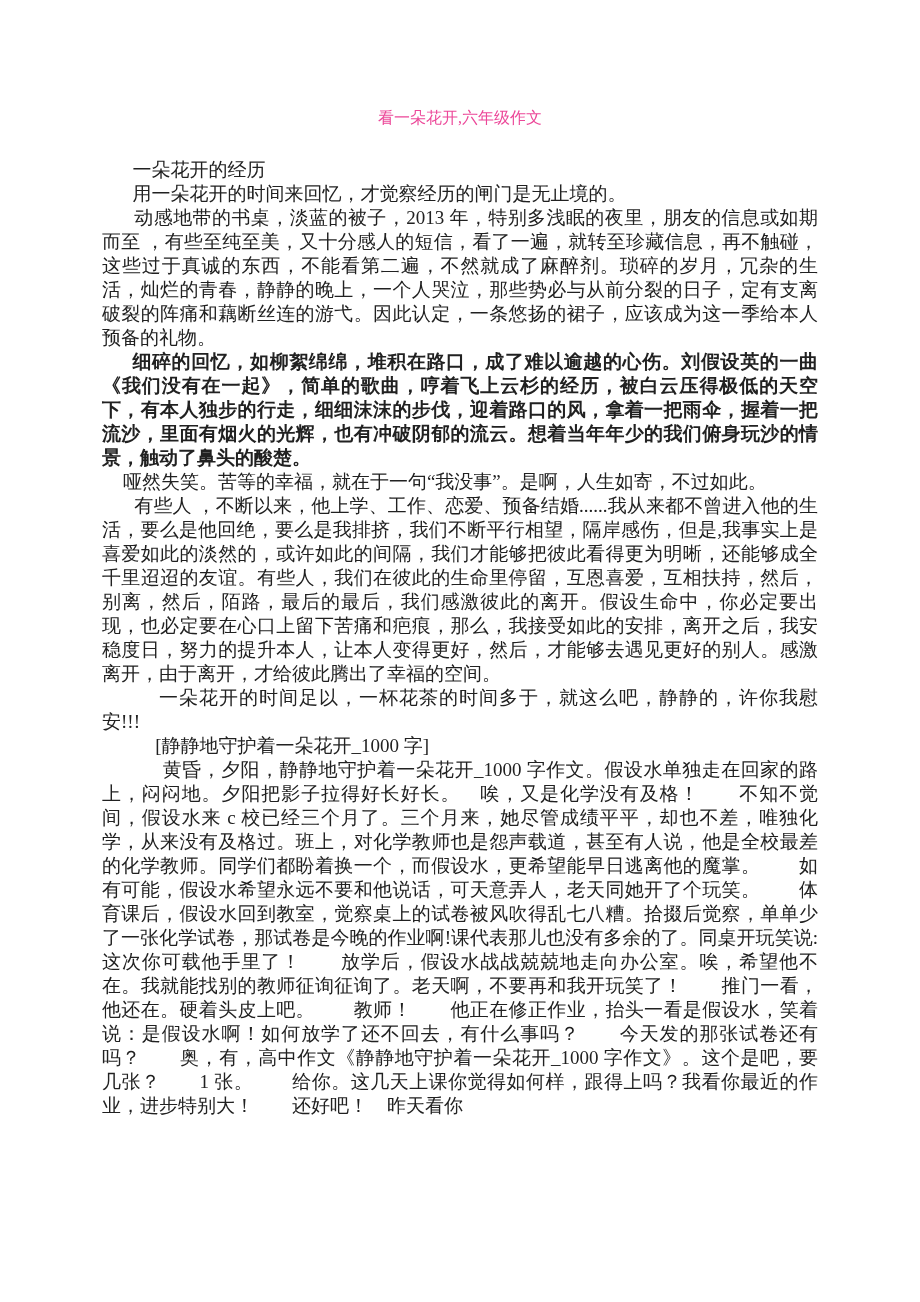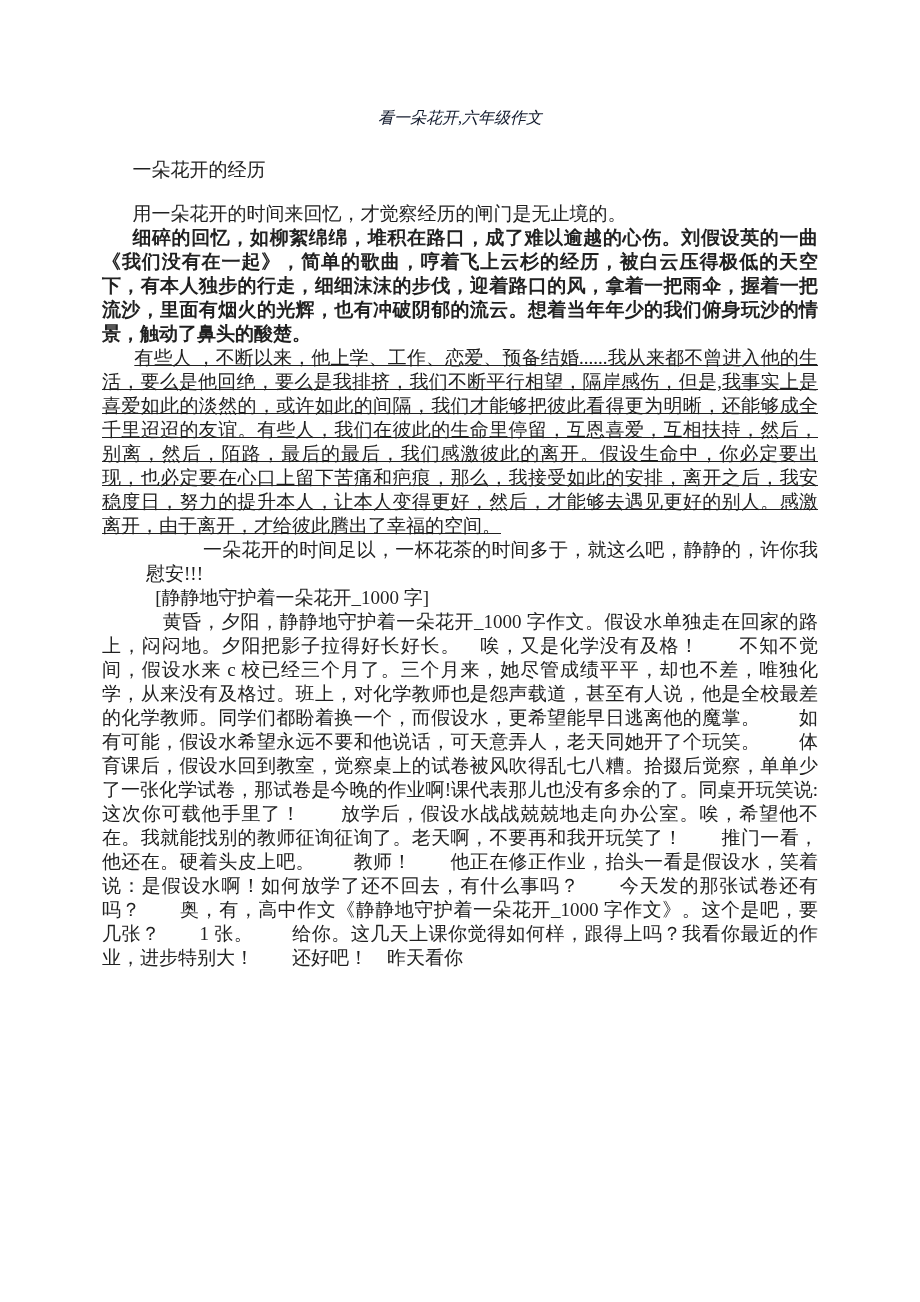--- a/index.html
+++ b/index.html
@@ -16,22 +16,21 @@
     font-family: "Liberation Serif", "DejaVu Serif", serif;
     overflow: hidden;
   }
   .doc-title {
     margin: 0;
     padding-top: 106px;
     font-size: 16px;
     font-weight: normal;
     line-height: 24px;
     text-align: center;
-    color: #0f172a;
-    font-style: italic;
+    color: #ec4899;
   }
   .doc-body {
     width: 716px;
     margin: 28px 102px 0 102px;
     font-size: 19px;
     line-height: 24px;
     text-align: justify;
     color: #212121;
   }
   .para {
@@ -40,20 +39,22 @@
     text-align: justify;
   }
 </style>
 </head>
 <body>
 
 <div class="page">
   <h1 class="doc-title">看一朵花开,六年级作文</h1>
   <div class="doc-body">
       <p class="para" style="text-indent: 1.6em;">一朵花开的经历</p>
-      <p class="para" style="text-indent: 1.6em; margin-top: 20px;">用一朵花开的时间来回忆，才觉察经历的闸门是无止境的。</p>
+      <p class="para" style="text-indent: 1.6em;">用一朵花开的时间来回忆，才觉察经历的闸门是无止境的。</p>
+      <p class="para" style="text-indent: 1.7em;">动感地带的书桌，淡蓝的被子，2013 年，特别多浅眠的夜里，朋友的信息或如期而至 ，有些至纯至美，又十分感人的短信，看了一遍，就转至珍藏信息，再不触碰，这些过于真诚的东西，不能看第二遍，不然就成了麻醉剂。琐碎的岁月，冗杂的生活，灿烂的青春，静静的晚上，一个人哭泣，那些势必与从前分裂的日子，定有支离破裂的阵痛和藕断丝连的游弋。因此认定，一条悠扬的裙子，应该成为这一季给本人预备的礼物。</p>
       <p class="para" style="text-indent: 1.6em; font-weight: bold;">细碎的回忆，如柳絮绵绵，堆积在路口，成了难以逾越的心伤。刘假设英的一曲《我们没有在一起》，简单的歌曲，哼着飞上云杉的经历，被白云压得极低的天空下，有本人独步的行走，细细沫沫的步伐，迎着路口的风，拿着一把雨伞，握着一把流沙，里面有烟火的光辉，也有冲破阴郁的流云。想着当年年少的我们俯身玩沙的情景，触动了鼻头的酸楚。</p>
-      <p class="para" style="text-indent: 1.7em; text-decoration: underline;">有些人 ，不断以来，他上学、工作、恋爱、预备结婚......我从来都不曾进入他的生活，要么是他回绝，要么是我排挤，我们不断平行相望，隔岸感伤，但是,我事实上是喜爱如此的淡然的，或许如此的间隔，我们才能够把彼此看得更为明晰，还能够成全千里迢迢的友谊。有些人，我们在彼此的生命里停留，互恩喜爱，互相扶持，然后，别离，然后，陌路，最后的最后，我们感激彼此的离开。假设生命中，你必定要出现，也必定要在心口上留下苦痛和疤痕，那么，我接受如此的安排，离开之后，我安稳度日，努力的提升本人，让本人变得更好，然后，才能够去遇见更好的别人。感激离开，由于离开，才给彼此腾出了幸福的空间。</p>
-      <p class="para" style="text-indent: 3em; margin-left: 44px;">一朵花开的时间足以，一杯花茶的时间多于，就这么吧，静静的，许你我慰安!!!</p>
+      <p class="para" style="text-indent: 1.1em;">哑然失笑。苦等的幸福，就在于一句“我没事”。是啊，人生如寄，不过如此。</p>
+      <p class="para" style="text-indent: 1.7em;">有些人 ，不断以来，他上学、工作、恋爱、预备结婚......我从来都不曾进入他的生活，要么是他回绝，要么是我排挤，我们不断平行相望，隔岸感伤，但是,我事实上是喜爱如此的淡然的，或许如此的间隔，我们才能够把彼此看得更为明晰，还能够成全千里迢迢的友谊。有些人，我们在彼此的生命里停留，互恩喜爱，互相扶持，然后，别离，然后，陌路，最后的最后，我们感激彼此的离开。假设生命中，你必定要出现，也必定要在心口上留下苦痛和疤痕，那么，我接受如此的安排，离开之后，我安稳度日，努力的提升本人，让本人变得更好，然后，才能够去遇见更好的别人。感激离开，由于离开，才给彼此腾出了幸福的空间。</p>
+      <p class="para" style="text-indent: 3em;">一朵花开的时间足以，一杯花茶的时间多于，就这么吧，静静的，许你我慰安!!!</p>
       <p class="para" style="text-indent: 2.8em;">[静静地守护着一朵花开_1000 字]</p>
       <p class="para" style="text-indent: 3.2em;">黄昏，夕阳，静静地守护着一朵花开_1000 字作文。假设水单独走在回家的路上，闷闷地。夕阳把影子拉得好长好长。　唉，又是化学没有及格！　　不知不觉间，假设水来 c 校已经三个月了。三个月来，她尽管成绩平平，却也不差，唯独化学，从来没有及格过。班上，对化学教师也是怨声载道，甚至有人说，他是全校最差的化学教师。同学们都盼着换一个，而假设水，更希望能早日逃离他的魔掌。　　如有可能，假设水希望永远不要和他说话，可天意弄人，老天同她开了个玩笑。　　体育课后，假设水回到教室，觉察桌上的试卷被风吹得乱七八糟。拾掇后觉察，单单少了一张化学试卷，那试卷是今晚的作业啊!课代表那儿也没有多余的了。同桌开玩笑说:这次你可载他手里了！　　放学后，假设水战战兢兢地走向办公室。唉，希望他不在。我就能找别的教师征询征询了。老天啊，不要再和我开玩笑了！　　推门一看，他还在。硬着头皮上吧。　　教师！　　他正在修正作业，抬头一看是假设水，笑着说：是假设水啊！如何放学了还不回去，有什么事吗？　　今天发的那张试卷还有吗？　　奥，有，高中作文《静静地守护着一朵花开_1000 字作文》。这个是吧，要几张？　　1 张。　　给你。这几天上课你觉得如何样，跟得上吗？我看你最近的作业，进步特别大！　　还好吧！　昨天看你</p>
     </div>
 </div>
 
 </body></html>

